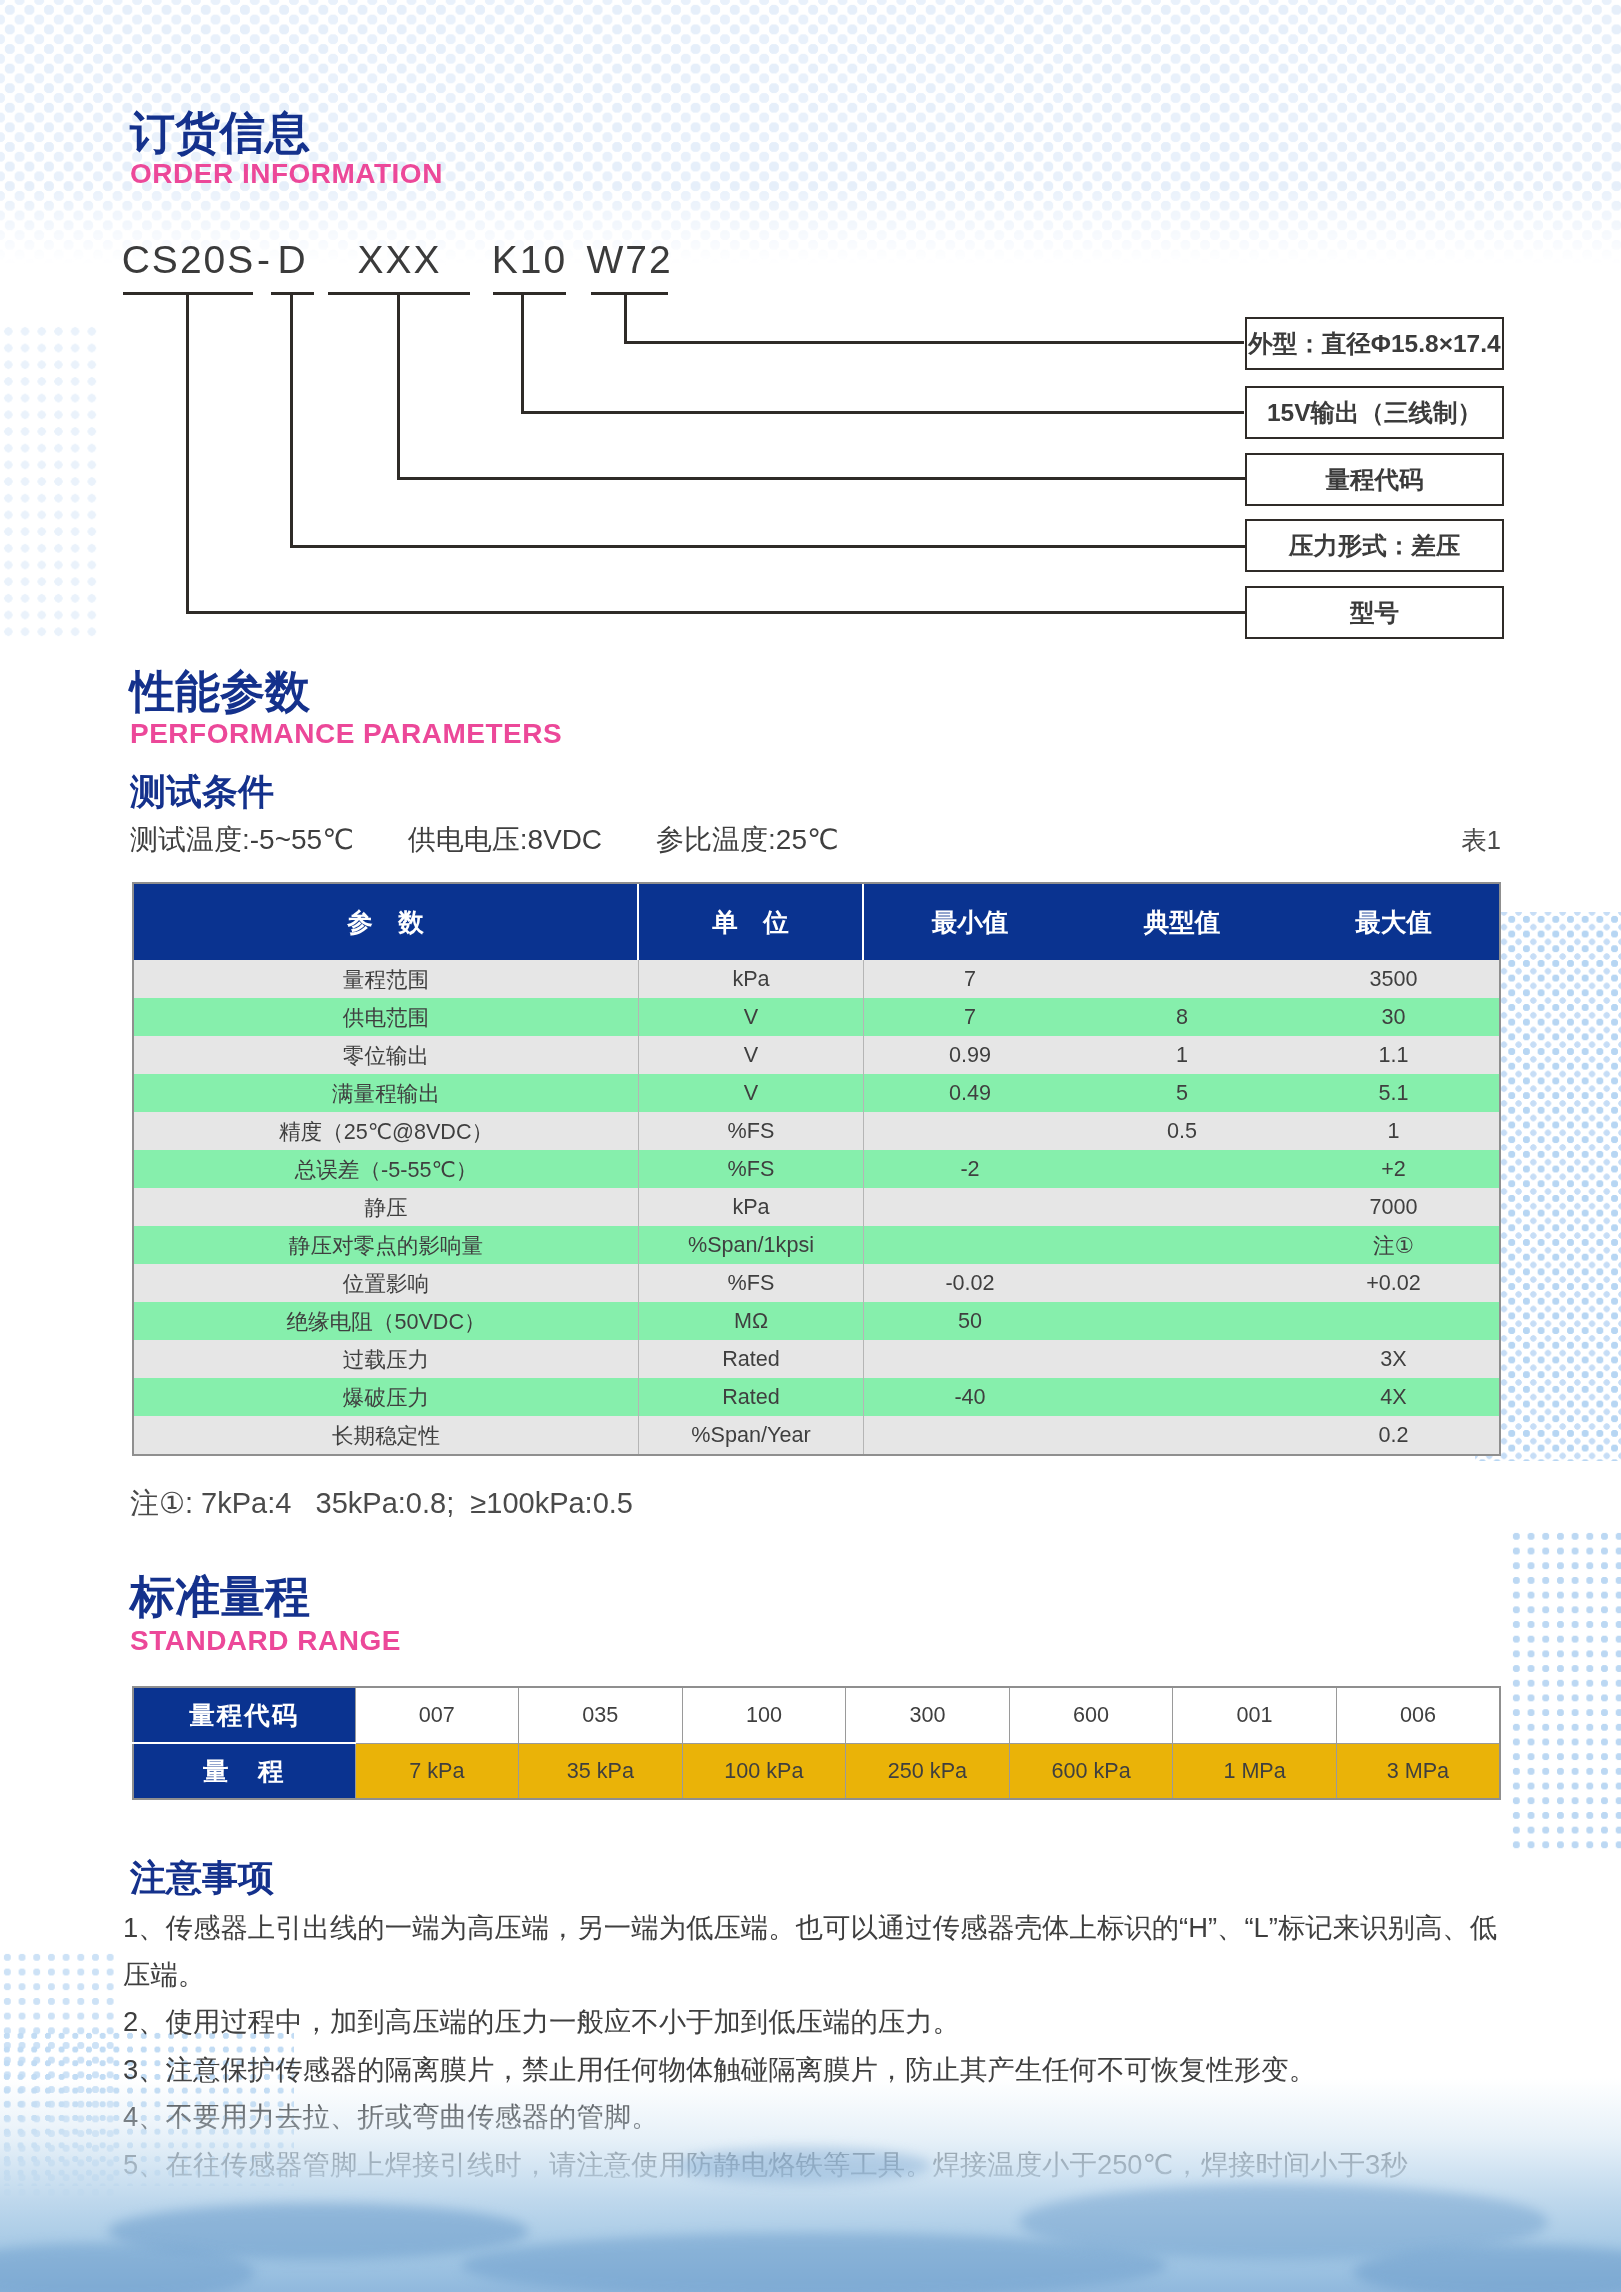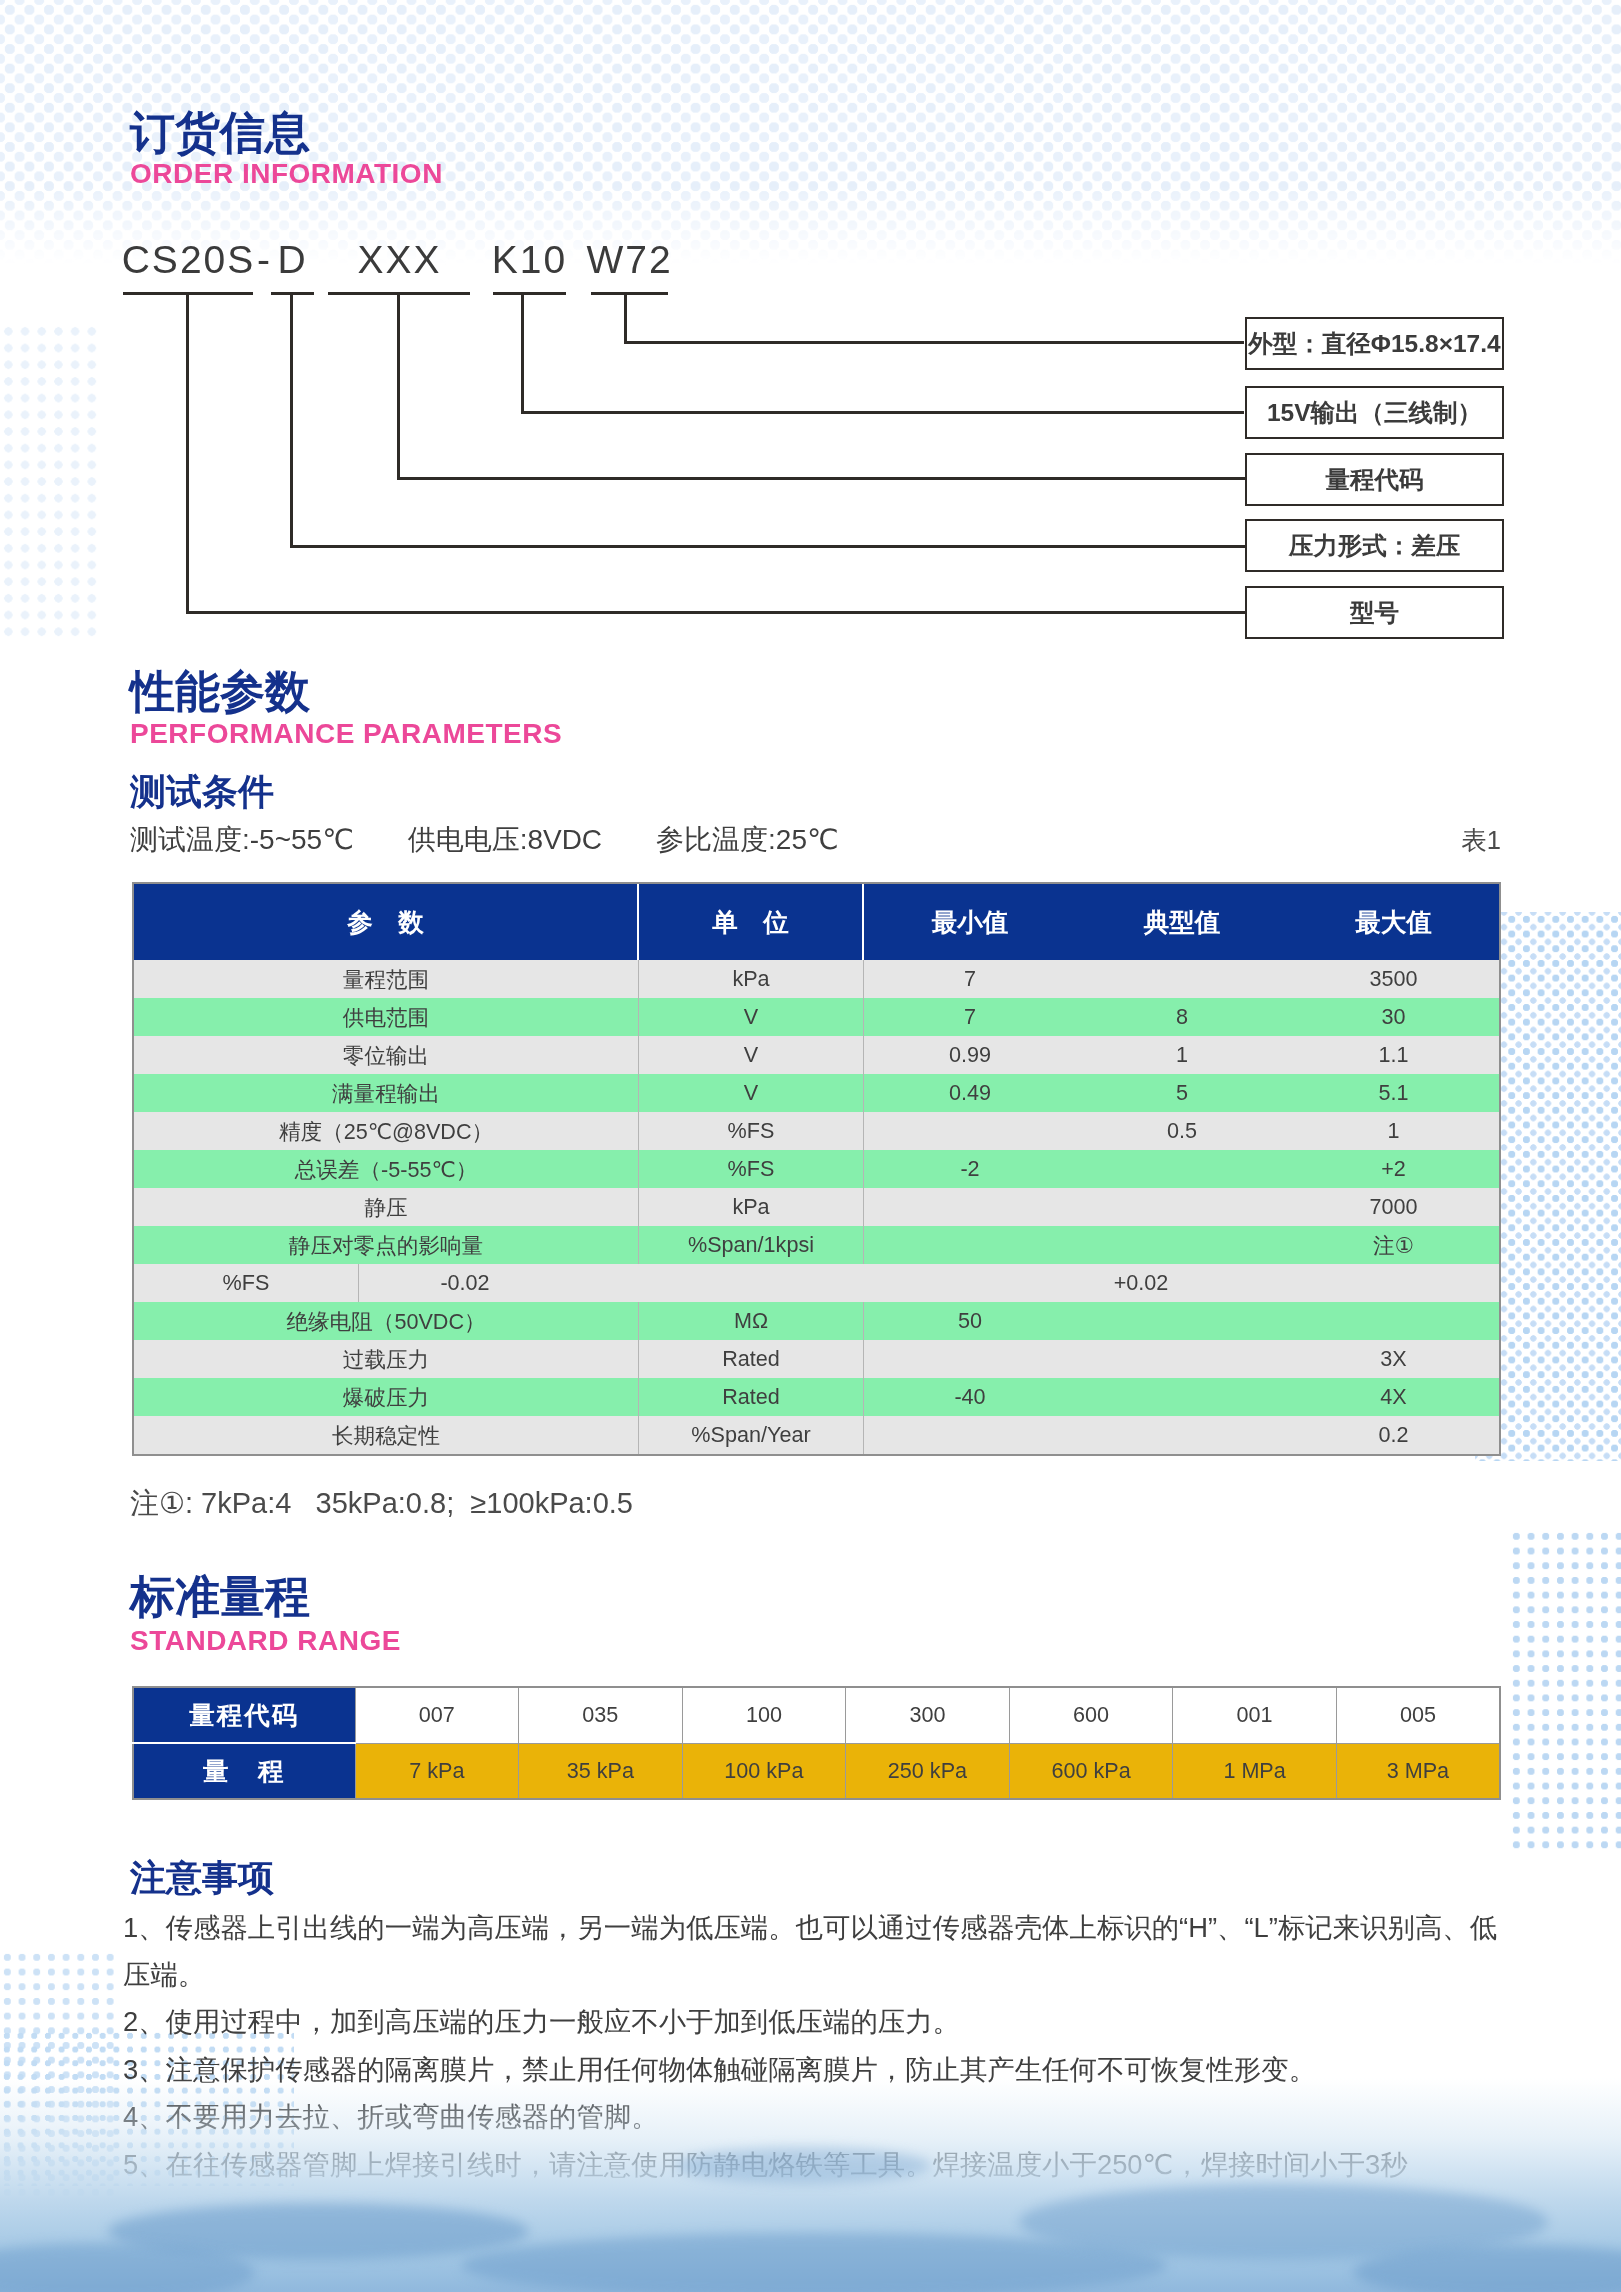--- a/index.html
+++ b/index.html
@@ -222,20 +222,21 @@
         <div class="cell c4">7000</div>
       </div>
       <div class="pt-row">
         <div class="cell c0">静压对零点的影响量</div>
         <div class="cell c1">%Span/1kpsi</div>
         <div class="cell c2"></div>
         <div class="cell c3"></div>
         <div class="cell c4">注①</div>
       </div>
       <div class="pt-row gray">
+        <div class="cell c0">位置影响</div>
         <div class="cell c1">%FS</div>
         <div class="cell c2">-0.02</div>
         <div class="cell c3"></div>
         <div class="cell c4">+0.02</div>
       </div>
       <div class="pt-row">
         <div class="cell c0">绝缘电阻（50VDC）</div>
         <div class="cell c1">MΩ</div>
         <div class="cell c2">50</div>
         <div class="cell c3"></div>
@@ -273,21 +274,21 @@
 <table class="range-table">
   <tbody>
       <tr>
         <td class="blue">量程代码</td>
         <td>007</td>
         <td>035</td>
         <td>100</td>
         <td>300</td>
         <td>600</td>
         <td>001</td>
-        <td>005</td>
+        <td>006</td>
       </tr>
       <tr>
         <td class="blue">量　程</td>
         <td>7 kPa</td>
         <td>35 kPa</td>
         <td>100 kPa</td>
         <td>250 kPa</td>
         <td>600 kPa</td>
         <td>1 MPa</td>
         <td>3 MPa</td>

